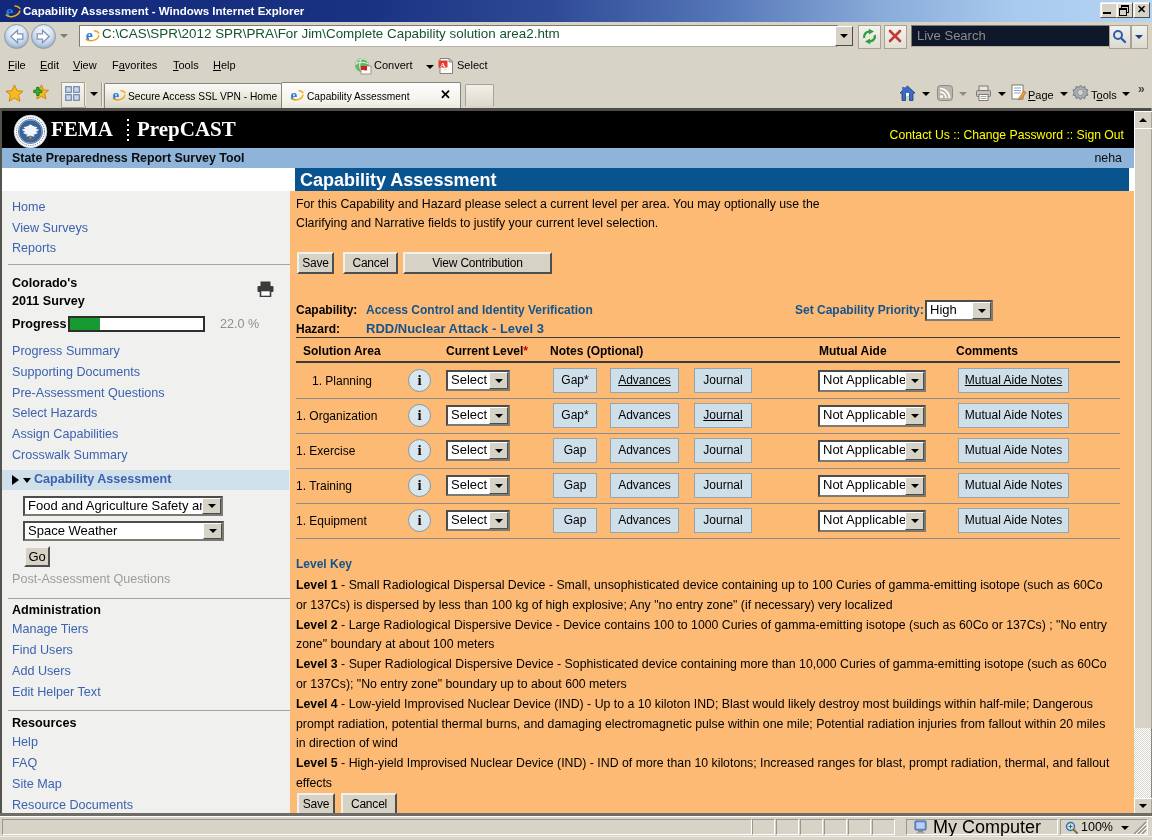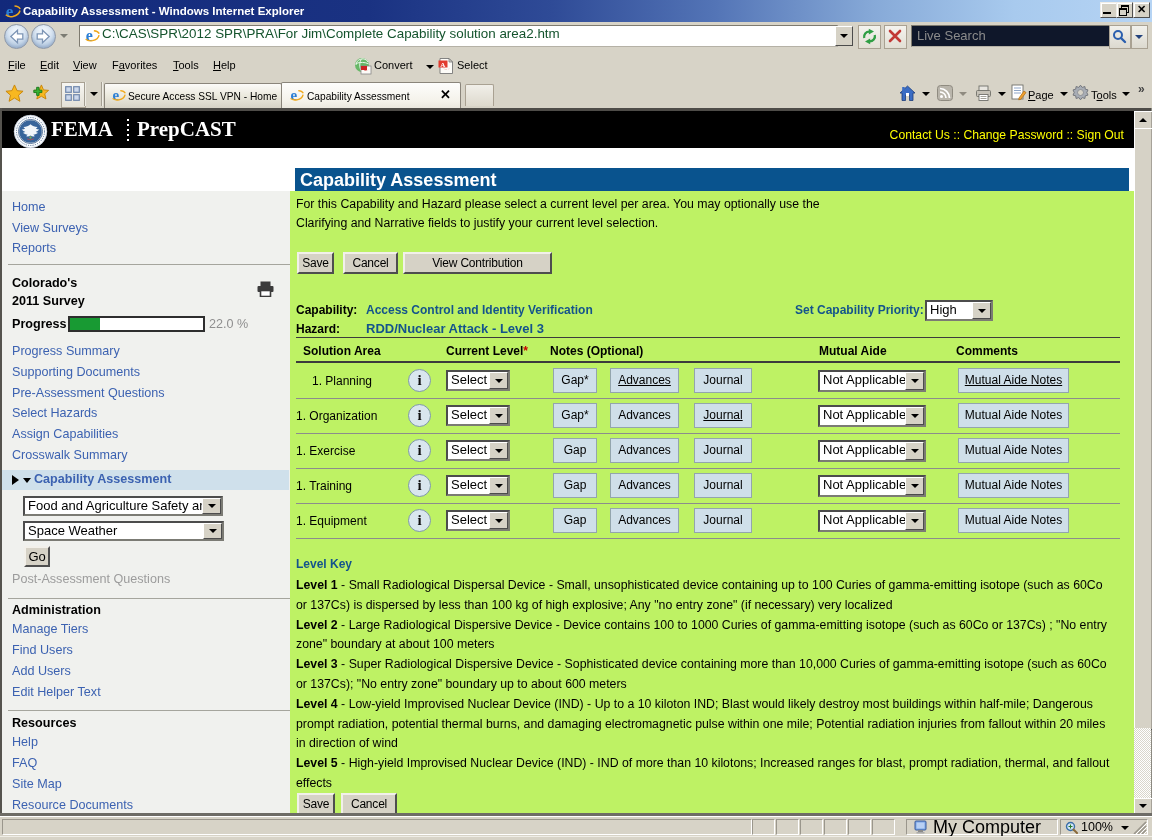--- a/index.html
+++ b/index.html
@@ -35,21 +35,21 @@
 #hdrblack{left:0;top:0;width:1132px;height:37px;background:#000;}
 #hdrlinks{right:10px;top:5px;color:#ffff00;font-size:12.2px;margin-top:12px;}
 #bluebar{left:0;top:37px;width:1132px;height:20px;background:#8fb4d9;}
 #bluebar b{font-size:12.4px;color:#0b0b0b;}
 #navband{left:0;top:57px;width:288px;height:23px;background:#09538e;color:#fff;font-weight:bold;font-size:13px;}
 #ctband{left:293px;top:57px;width:834px;height:23px;background:#09538e;color:#fff;font-weight:bold;}
 #navpanel{left:0;top:80px;width:333px;height:622px;background:#f0f1ee;}
 a.nav{color:#3c62b1;text-decoration:none;font-size:12.6px;position:absolute;}
 .navdiv{left:6px;width:282px;height:1px;background:#a5a59d;}
 
-#content{left:288px;top:80px;width:844px;height:622px;background:#bef264;}
+#content{left:288px;top:80px;width:844px;height:622px;background:#fdba74;}
 .t12{font-size:12px;color:#000;}
 .blue{color:#14548c;}
 .gbtn{background:#d6d2c6;border:2px solid;border-color:#f2f0ea #4e4e4e #4e4e4e #f2f0ea;font-size:12px;letter-spacing:-0.2px;text-align:center;color:#000;font-family:"Liberation Sans",sans-serif;}
 .lbtn{background:#cfdfe9;border:1px solid #93a5ad;font-size:12px;text-align:center;color:#000;box-sizing:border-box;line-height:23px !important;}
 .csel{background:#fff;border:2px solid;border-color:#4c4c4c #7b7b74 #7b7b74 #4c4c4c;box-sizing:border-box;}
 .csel .fld{position:absolute;left:3px;top:0px;font-size:13px;line-height:16px;color:#000;white-space:nowrap;overflow:hidden;right:17px;}
 .csel .ab{position:absolute;right:0;top:0;bottom:0;width:17px;background:#d6d2c6;border:1px solid;border-color:#fff #4c4c4c #4c4c4c #fff;}
 .csel .ab .tri{position:absolute;left:50%;top:50%;margin-left:-4px;margin-top:-2px;}
 .rowline{left:296px;width:824px;height:1px;background:#8c8c8c;}
 
@@ -236,40 +236,44 @@
         <circle cx="18" cy="18" r="12.4" fill="none" stroke="#2c507c" stroke-width="0.8"></circle>
         <path d="M18 10.5 C16 12.5 13 13.4 10.8 13.3 C11.6 14.3 12 14.7 12.4 15.2 C11.2 15.9 9.8 16.1 9 16 C10.2 17.3 11.4 18 12.6 18.3 C11.8 18.9 11 19.2 10.2 19.3 C11.8 20.7 13.8 21.3 15 21.1 C14.6 21.9 14 22.5 13.4 22.9 C15 23.3 16.8 22.9 18 22 C19.2 22.9 21 23.3 22.6 22.9 C22 22.5 21.4 21.9 21 21.1 C22.2 21.3 24.2 20.7 25.8 19.3 C25 19.2 24.2 18.9 23.4 18.3 C24.6 18 25.8 17.3 27 16 C26.2 16.1 24.8 15.9 23.6 15.2 C24 14.7 24.4 14.3 25.2 13.3 C23 13.4 20 12.5 18 10.5 Z" fill="#f2f5f9"></path>
         <circle cx="18" cy="24.2" r="1.2" fill="#7fa85a"></circle>
         <path d="M14.5 25.6 Q18 27.6 21.5 25.6" stroke="#b05050" stroke-width="0.9" fill="none"></path>
       </svg>
       <span class="abs" style="left:49px;top:6px;font-family:'Liberation Serif',serif;font-size:21px;font-weight:bold;color:#fff;">FEMA</span>
       <div class="abs" style="left:125px;top:8px;width:2px;height:24px;background-image:repeating-linear-gradient(#fff 0 2px,transparent 2px 5px);"></div>
       <span class="abs" style="left:135px;top:6px;font-family:'Liberation Serif',serif;font-size:21px;font-weight:bold;color:#fff;">PrepCAST</span>
     </div>
     <div class="abs" id="hdrlinks">Contact Us :: Change Password :: Sign Out</div>
+    <div class="abs" id="bluebar">
+        <b class="abs" style="left:10px;top:3px;">State Preparedness Report Survey Tool</b>
+        <span class="abs" style="right:12px;top:3px;font-size:12.4px;color:#0b0b0b;">neha</span>
+      </div>
     <div class="abs" id="ctband">
         <span class="abs" style="left:5px;top:2px;font-size:18px;">Capability Assessment</span>
       </div>
     <div class="abs" id="navpanel">
       <a class="nav" style="left:10px;top:9px;">Home</a>
       <a class="nav" style="left:10px;top:30px;">View Surveys</a>
       <a class="nav" style="left:10px;top:50px;">Reports</a>
       <div class="abs navdiv" style="top:73px;"></div>
       <b class="abs" style="left:10px;top:85px;font-size:12.6px;">Colorado's</b>
       <b class="abs" style="left:10px;top:103px;font-size:12.6px;">2011 Survey</b>
       <svg class="abs" style="left:255px;top:90px;" width="17" height="16" viewBox="0 0 17 16">
         <rect x="3.5" y="0.5" width="10" height="4.5" fill="#3b3b3b"></rect>
         <rect x="0.5" y="5" width="16" height="6" rx="1" fill="#3b3b3b"></rect>
         <rect x="3.5" y="9.5" width="10" height="6" fill="#fff" stroke="#3b3b3b" stroke-width="1.6"></rect>
       </svg>
       <b class="abs" style="left:10px;top:126px;font-size:12.6px;">Progress</b>
       <div class="abs" style="left:66px;top:125px;width:137px;height:16px;border:2px solid #2e2e2e;background:#fff;box-sizing:border-box;">
         <div style="width:30px;height:100%;background:#189a33;"></div>
       </div>
-      <span class="abs" style="left:207px;top:126px;font-size:12.6px;color:#8f8f8f;">22.0 %</span>
+      <span class="abs" style="left:218px;top:126px;font-size:12.6px;color:#8f8f8f;">22.0 %</span>
       <a class="nav" style="left:10px;top:153px;">Progress Summary</a>
       <a class="nav" style="left:10px;top:174px;">Supporting Documents</a>
       <a class="nav" style="left:10px;top:195px;">Pre-Assessment Questions</a>
       <a class="nav" style="left:10px;top:215px;">Select Hazards</a>
       <a class="nav" style="left:10px;top:236px;">Assign Capabilities</a>
       <a class="nav" style="left:10px;top:257px;">Crosswalk Summary</a>
       <div class="abs" style="left:0;top:279px;width:287px;height:20px;background:#cfe0eb;">
         <div class="abs" style="left:10px;top:5px;width:0;height:0;border-top:5px solid transparent;border-bottom:5px solid transparent;border-left:7px solid #000;"></div>
         <div class="abs" style="left:21px;top:8px;width:0;height:0;border-left:4px solid transparent;border-right:4px solid transparent;border-top:5px solid #000;"></div>
         <a class="nav" style="left:32px;top:2px;font-weight:bold;">Capability Assessment</a>

